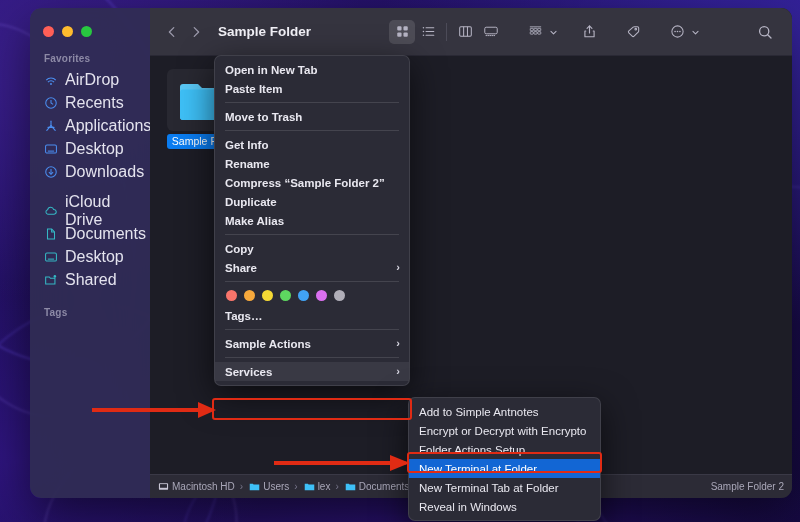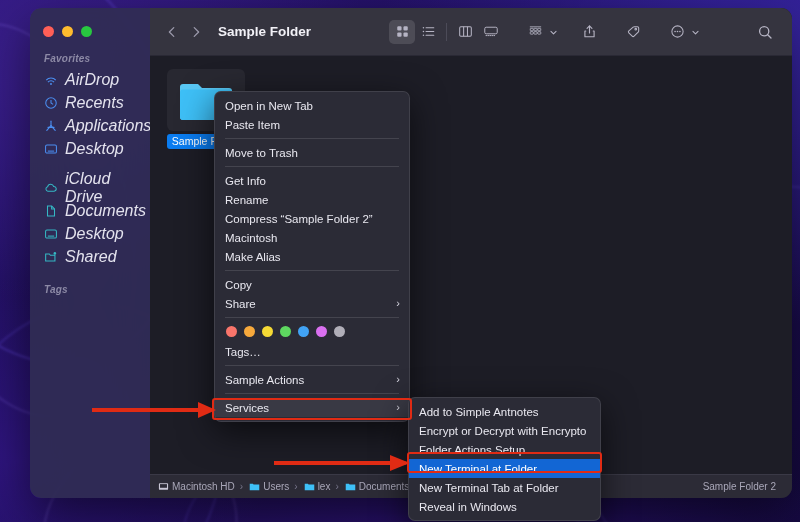--- a/index.html
+++ b/index.html
@@ -60,21 +60,21 @@
   .tl-min   { background: #febc2e; }
   .tl-max   { background: #28c840; }
 
   .side-group-title {
     color: #8d8aa6;
     font-size: 10px;
     font-weight: 600;
     padding: 0 0 4px 14px;
     letter-spacing: .2px;
   }
-  .side-group { margin-top: 16px; font-style: italic; }
+  .side-group { margin-top: 16px; }
   .side-item {
     display: flex; align-items: center;
     gap: 7px;
     height: 23px;
     padding-left: 14px;
     color: #e4e3ee;
     font-size: 16px;
   }
   .side-item .ico { width: 14px; height: 14px; display:flex; align-items:center; justify-content:center; flex: 0 0 14px; }
   .side-item .ico svg { display: block; }
@@ -170,21 +170,21 @@
   
   .ctx-menu {
     position: absolute;
     background: #2b2b36;
     border: 1px solid rgba(255,255,255,0.10);
     border-radius: 7px;
     box-shadow: 0 10px 34px rgba(0,0,0,0.62);
     padding: 4px 0;
     z-index: 40;
   }
-  #context-menu { left: 214px; top: 91px; width: 196px; }
+  #context-menu { left: 214px; top: 55px; width: 196px; font-weight: bold; }
   #services-submenu { left: 408px; top: 397px; width: 193px; text-align: center; }
   .ctx-item {
     height: 19px;
     display: flex; align-items: center;
     padding: 0 9px 0 10px;
     color: #e9e8f0;
     font-size: 11.5px;
     position: relative;
     white-space: nowrap;
   }
@@ -286,20 +286,30 @@
       <div class="side-item">
         <span class="ico">
           <svg width="14" height="14" viewBox="0 0 16 16" fill="none" stroke="#4b8ef0" stroke-width="1.2">
             <rect x="1.8" y="3.4" width="12.4" height="9.2" rx="1.6"></rect>
               <path d="M4.4 10.4h7.2"></path>
           </svg>
         </span>
         <span>Desktop</span>
       </div>
 
+      <div class="side-item">
+        <span class="ico">
+          <svg width="14" height="14" viewBox="0 0 16 16" fill="none" stroke="#4b8ef0" stroke-width="1.2">
+            <circle cx="8" cy="8" r="6"></circle>
+              <path d="M8 4.6v6"></path>
+              <path d="M5.6 8.2 8 10.7l2.4-2.5"></path>
+          </svg>
+        </span>
+        <span>Downloads</span>
+      </div>
     </div>
 
     <div class="side-group">
 
       <div class="side-item">
         <span class="ico">
           <svg width="14" height="14" viewBox="0 0 16 16" fill="none" stroke="#35b8c4" stroke-width="1.2">
             <path d="M4.4 11.6a2.6 2.6 0 0 1-.2-5.1A3.5 3.5 0 0 1 11 6.2a2.7 2.7 0 0 1 .5 5.4z"></path>
           </svg>
         </span>
@@ -513,21 +523,21 @@
         <span class="sep">›</span>
       </span>
       <span class="crumb">
         <span class="crumb-ico">
           <svg width="11" height="11" viewBox="0 0 12 12">
               <path d="M.8 3h3.4l.8.9h6.2v6.3H.8z" fill="#3ec0f7"></path>
             </svg>
         </span>
         <span></span>
       </span>
-      <span class="crumb" style="margin-left:auto;padding-right:16px">
+      <span class="crumb" style="margin-left:auto;padding-right:8px">
         <span>Sample Folder 2</span>
       </span>
     </div>
   </div>
 </div>
 
 <div id="context-menu" class="ctx-menu">
   <div class="ctx-item">
     <span>Open in New Tab</span>
   </div>
@@ -546,21 +556,21 @@
   <div class="ctx-item">
     <span>Get Info</span>
   </div>
   <div class="ctx-item">
     <span>Rename</span>
   </div>
   <div class="ctx-item">
     <span>Compress “Sample Folder 2”</span>
   </div>
   <div class="ctx-item">
-    <span>Macintosh</span>
+    <span>Duplicate</span>
   </div>
   <div class="ctx-item">
     <span>Make Alias</span>
   </div>
 
   <div class="ctx-sep"></div>
 
   <div class="ctx-item">
     <span>Copy</span>
   </div>

